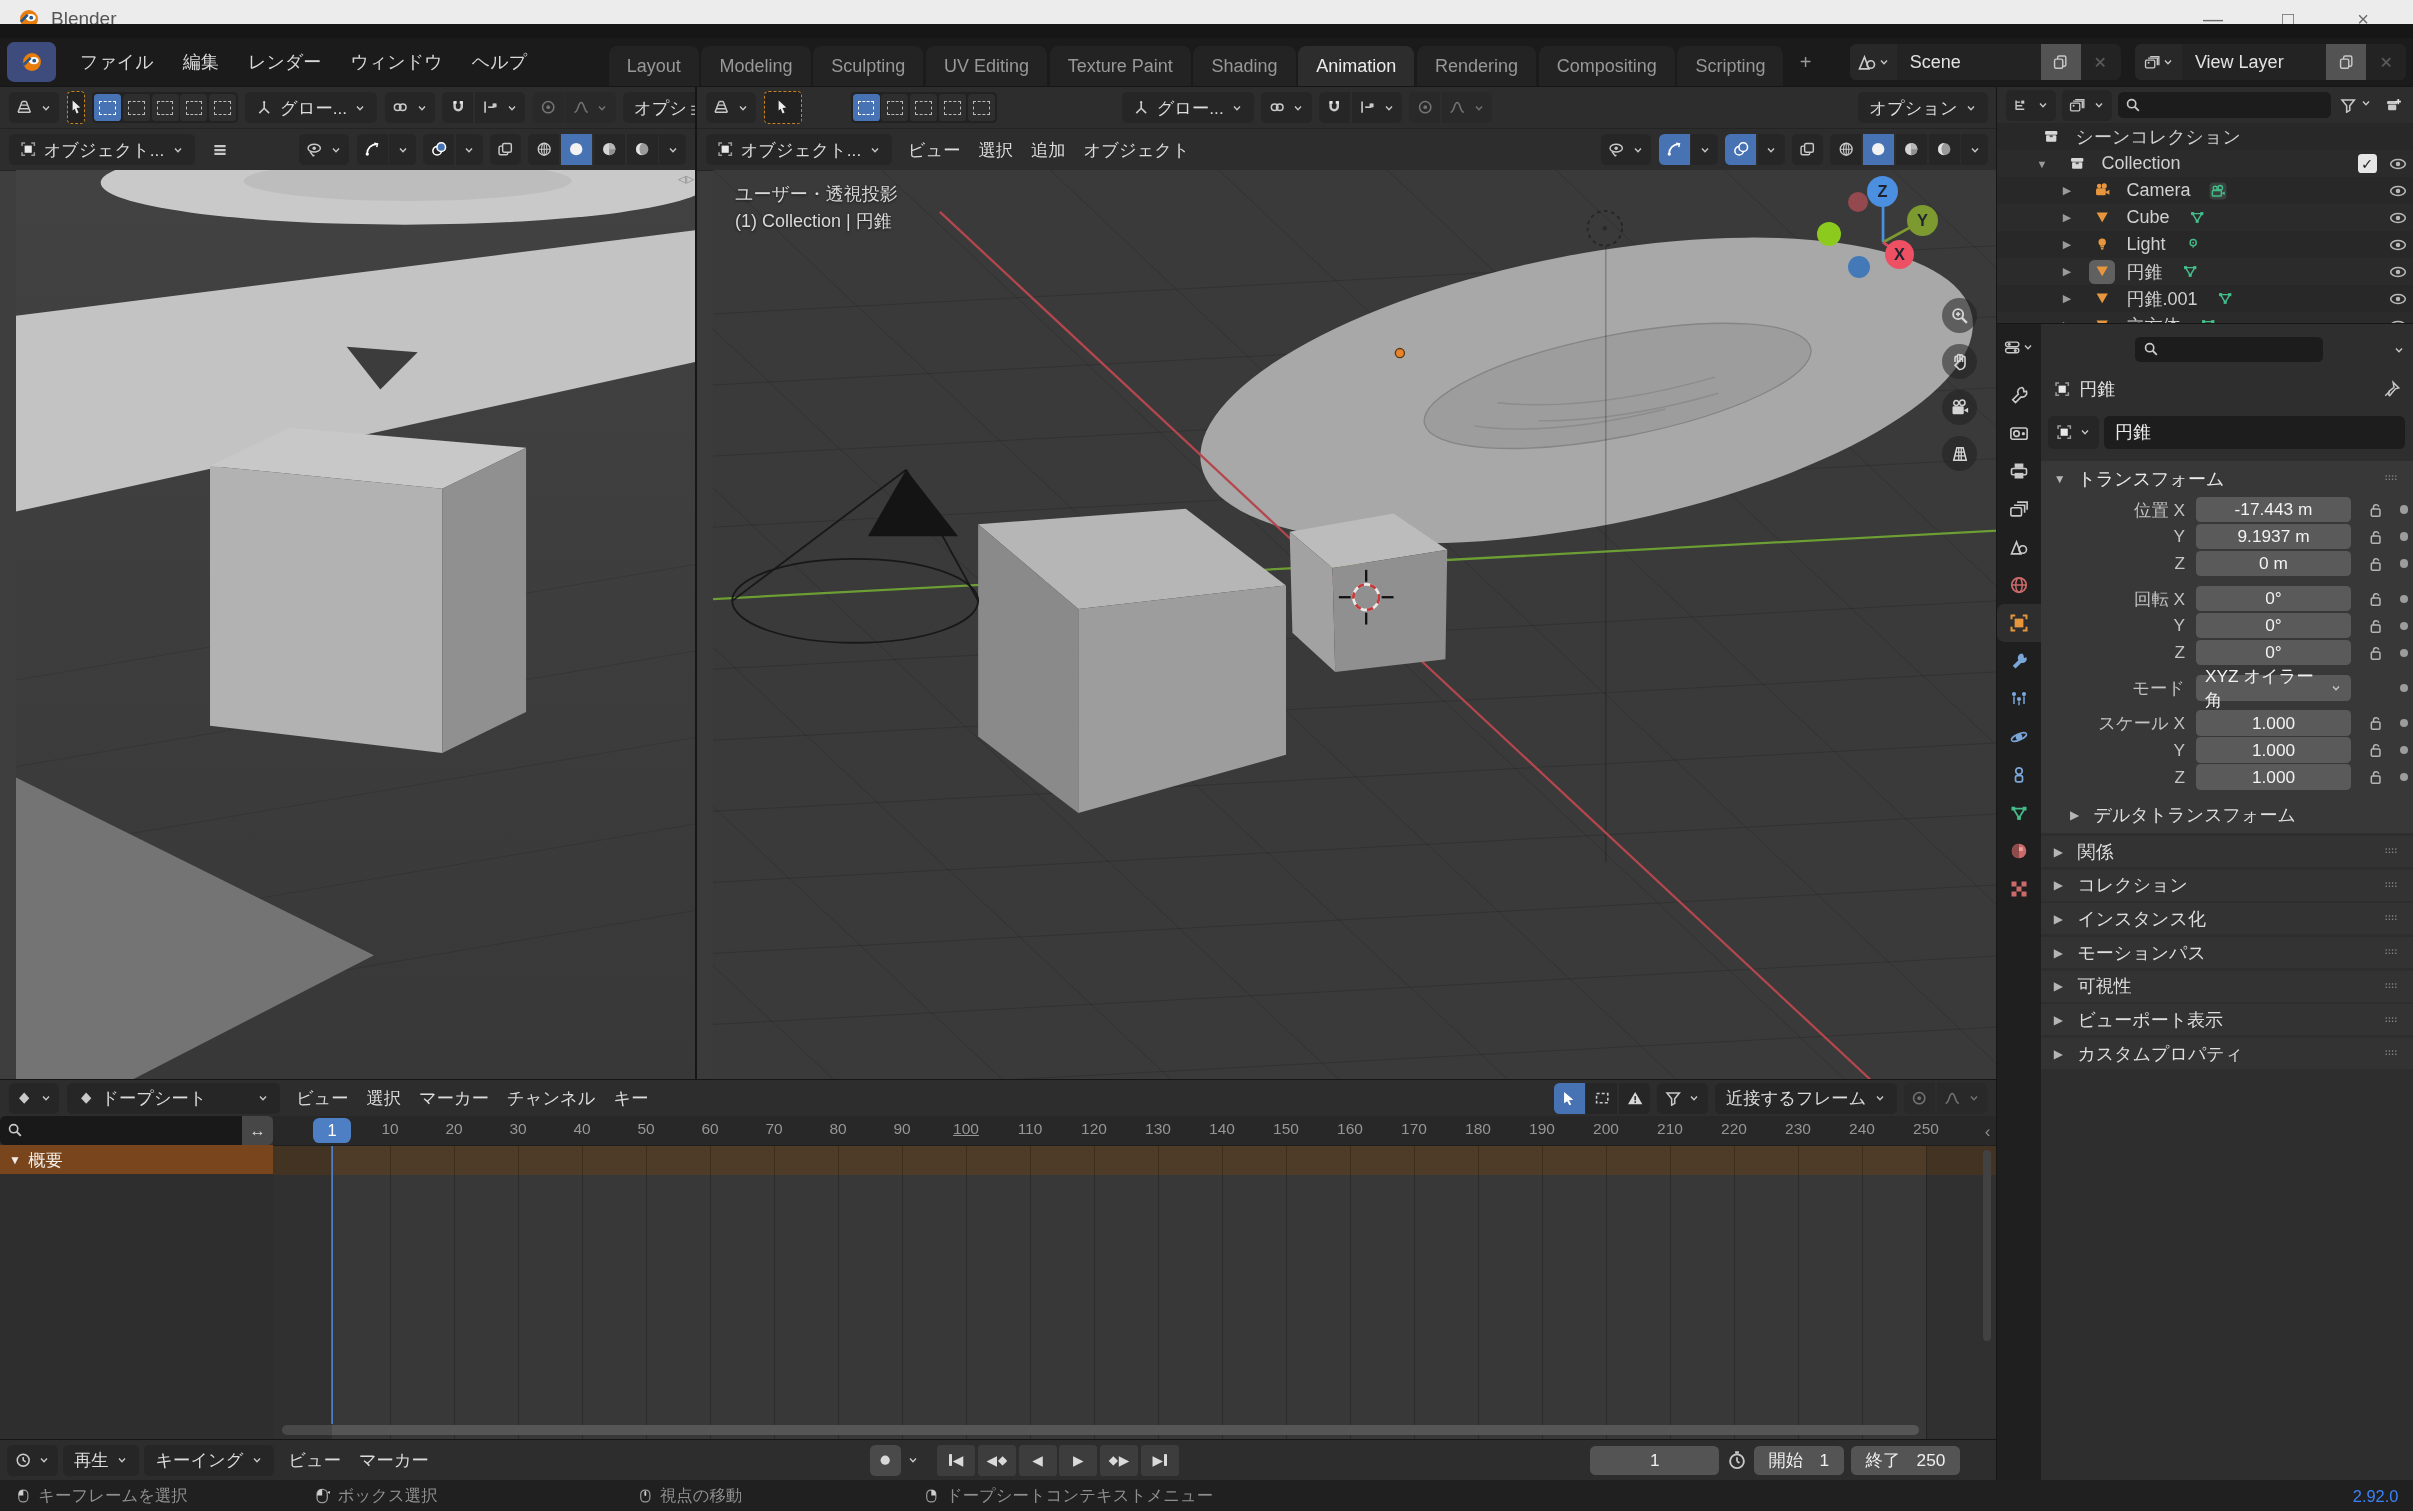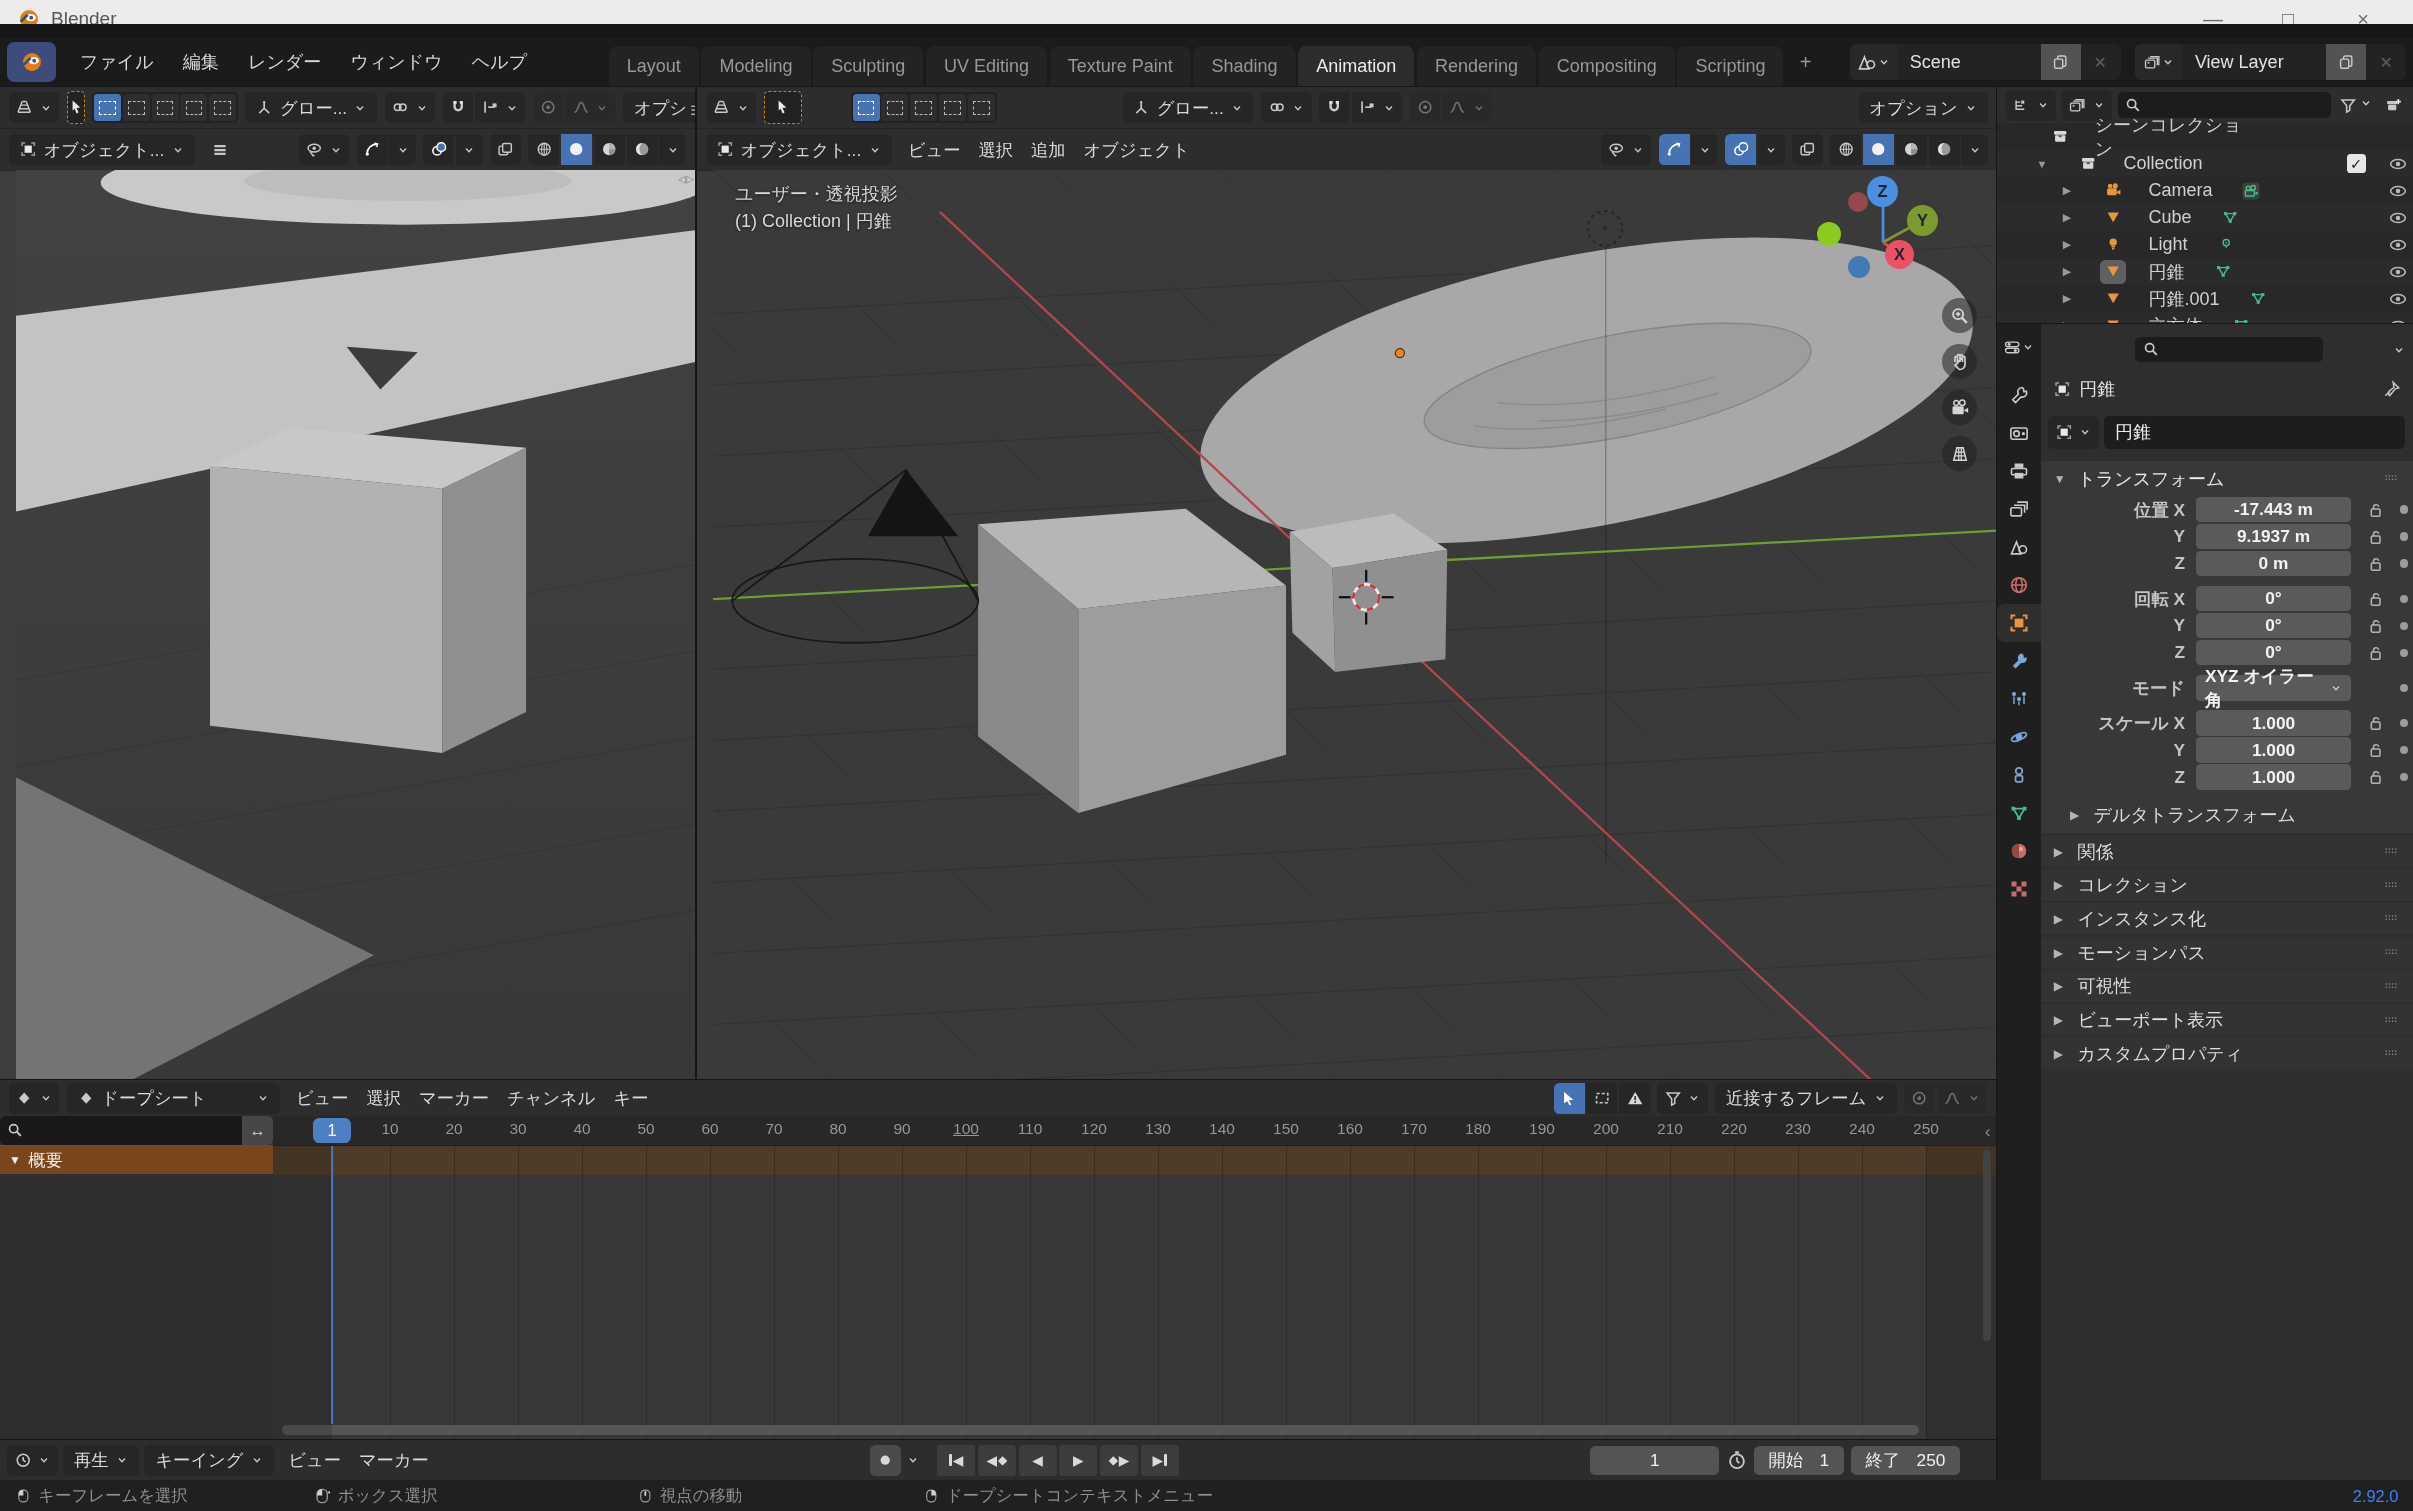--- a/index.html
+++ b/index.html
@@ -55,21 +55,21 @@
   #split-handle{position:absolute;left:678px;top:169px;font-size:16.4px;color:#999;z-index:5;}
   
   #gizmo{position:absolute;right:50px;top:5.5px;width:137px;height:109px;}
   .ball{position:absolute;border-radius:50%;display:flex;align-items:center;justify-content:center;font-size:16.4px;color:#1e2430;font-weight:bold;}
   #view-icons{position:absolute;right:20px;top:128px;display:flex;flex-direction:column;gap:11px;}
   .vico{width:35px;height:35px;border-radius:50%;background:rgba(32,32,32,.55);display:flex;align-items:center;justify-content:center;}
   
   #outliner{left:1996px;top:87px;width:417px;height:237px;background:#282828;border-left:1.8px solid #161616;}
   #outliner .hdr{height:36px;gap:5.5px;}
   .search{display:flex;align-items:center;background:#1c1c1c;border-radius:5.5px;height:25.5px;padding:0 7.3px;gap:5.5px;flex:1;}
-  .orow{display:flex;align-items:center;height:27px;font-size:18px;color:#d0d0d0;gap:23px;padding-right:7.3px;}
+  .orow{display:flex;align-items:center;height:27px;font-size:18px;color:#d0d0d0;gap:12px;padding-right:7.3px;}
   .orow:nth-child(even){background:#2b2b2b;}
   .oexp{width:20px;font-size:11px;color:#9a9a9a;text-align:center;}
   .oicon{width:25.5px;height:24px;display:flex;align-items:center;justify-content:center;}
   .orow.active .oicon{background:#606060;border-radius:5.5px;}
   .odata{width:31px;display:flex;justify-content:center;}
   .ospacer{flex:1;}
   .ocheck{width:19px;height:19px;background:#e6e6e6;border-radius:3.6px;color:#1c1c1c;font-size:14.6px;display:flex;align-items:center;justify-content:center;font-weight:bold;}
   
   #props{left:1996px;top:323px;width:417px;height:1157px;background:#2e2e2e;border-left:1.8px solid #161616;border-top:1.8px solid #161616;}
   #prail{position:absolute;left:0;top:0;width:44px;height:100%;background:#1f1f1f;}
@@ -78,21 +78,21 @@
   #prail-ed{height:46px;display:flex;align-items:center;justify-content:center;gap:1.8px;margin-bottom:5.5px;}
   #pcontent{position:absolute;left:44px;top:0;right:0;bottom:0;}
   #psearch-row{position:absolute;left:0;top:9px;right:0;height:33px;display:flex;align-items:center;padding:0 9px;gap:7.3px;}
   #pbreadcrumb{position:absolute;left:12.8px;top:47px;right:0;height:36px;display:flex;align-items:center;gap:9px;font-size:18px;color:#e0e0e0;}
   #pname-row{position:absolute;left:7.3px;top:89px;right:9px;height:38px;display:flex;align-items:center;gap:5.5px;}
   #pname-field{flex:1;background:#1d1d1d;border-radius:5.5px;height:33px;display:flex;align-items:center;padding:0 11px;font-size:18px;color:#ededed;}
   #tpanel{position:absolute;left:0;top:137px;right:0;height:372px;background:#383838;}
   #tpanel-hdr{height:35px;display:flex;align-items:center;gap:9px;padding:0 12.8px;font-size:18px;color:#eaeaea;}
   .caret{font-size:12px;color:#b5b5b5;width:14.6px;}
   .grip{margin-left:auto;}
-  .trow{display:flex;align-items:center;height:27px;font-weight:bold;}
+  .trow{display:flex;align-items:center;height:27px;}
   .trow.gap{margin-top:8.2px;}
   .tlabel{width:144px;text-align:right;padding-right:11px;font-size:17.3px;color:#c3c3c3;white-space:nowrap;}
   .tfield{width:155px;height:25.5px;background:#5a5a5a;border-radius:4.6px;display:flex;align-items:center;justify-content:center;font-size:17.3px;color:#f2f2f2;}
   .tfield.dd{justify-content:space-between;padding:0 9px;width:137px;}
   .tlock{width:27px;margin-left:11px;display:flex;justify-content:center;}
   .tdot{width:8.2px;height:8.2px;border-radius:50%;background:#9c9c9c;margin-left:11px;}
   #delta-row{display:flex;align-items:center;gap:9px;padding-left:29px;height:35px;font-size:18px;color:#dedede;margin-top:7.3px;}
   #ppanels{position:absolute;left:0;top:512px;right:0;}
   .pprow{height:31px;background:#333333;margin-bottom:2.7px;display:flex;align-items:center;gap:9px;padding:0 12.8px;font-size:18px;color:#dedede;}
   

